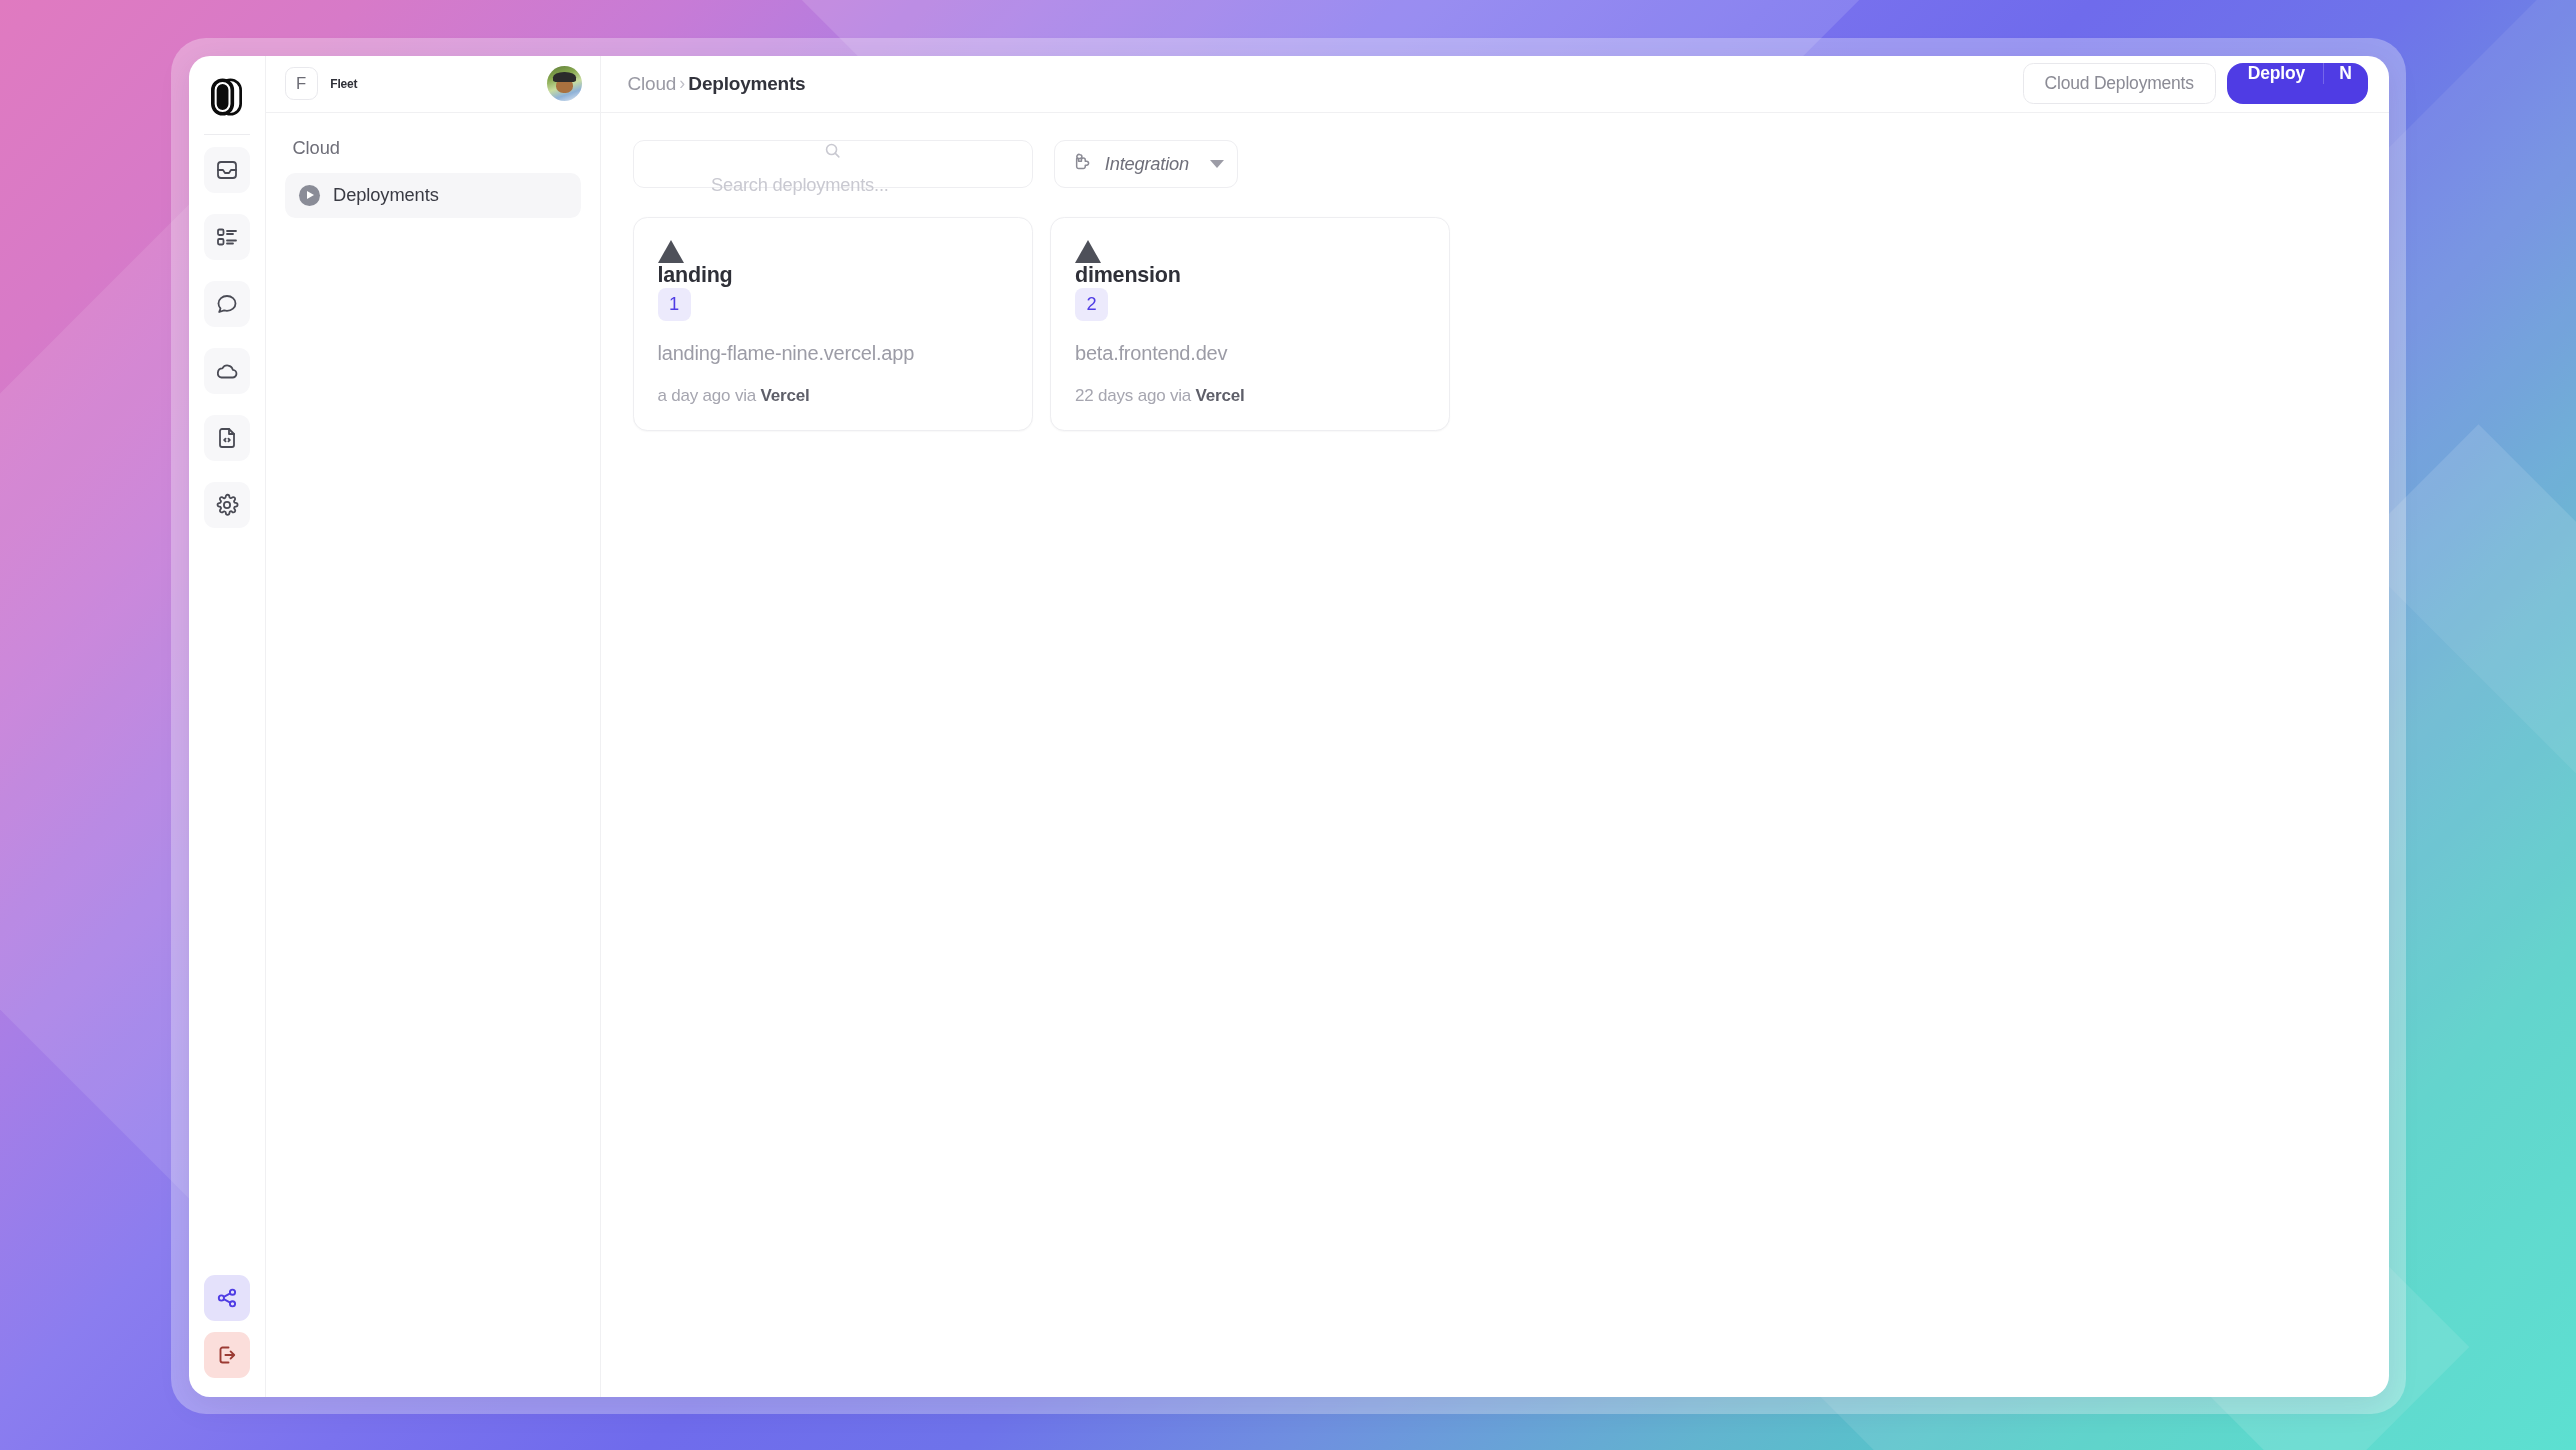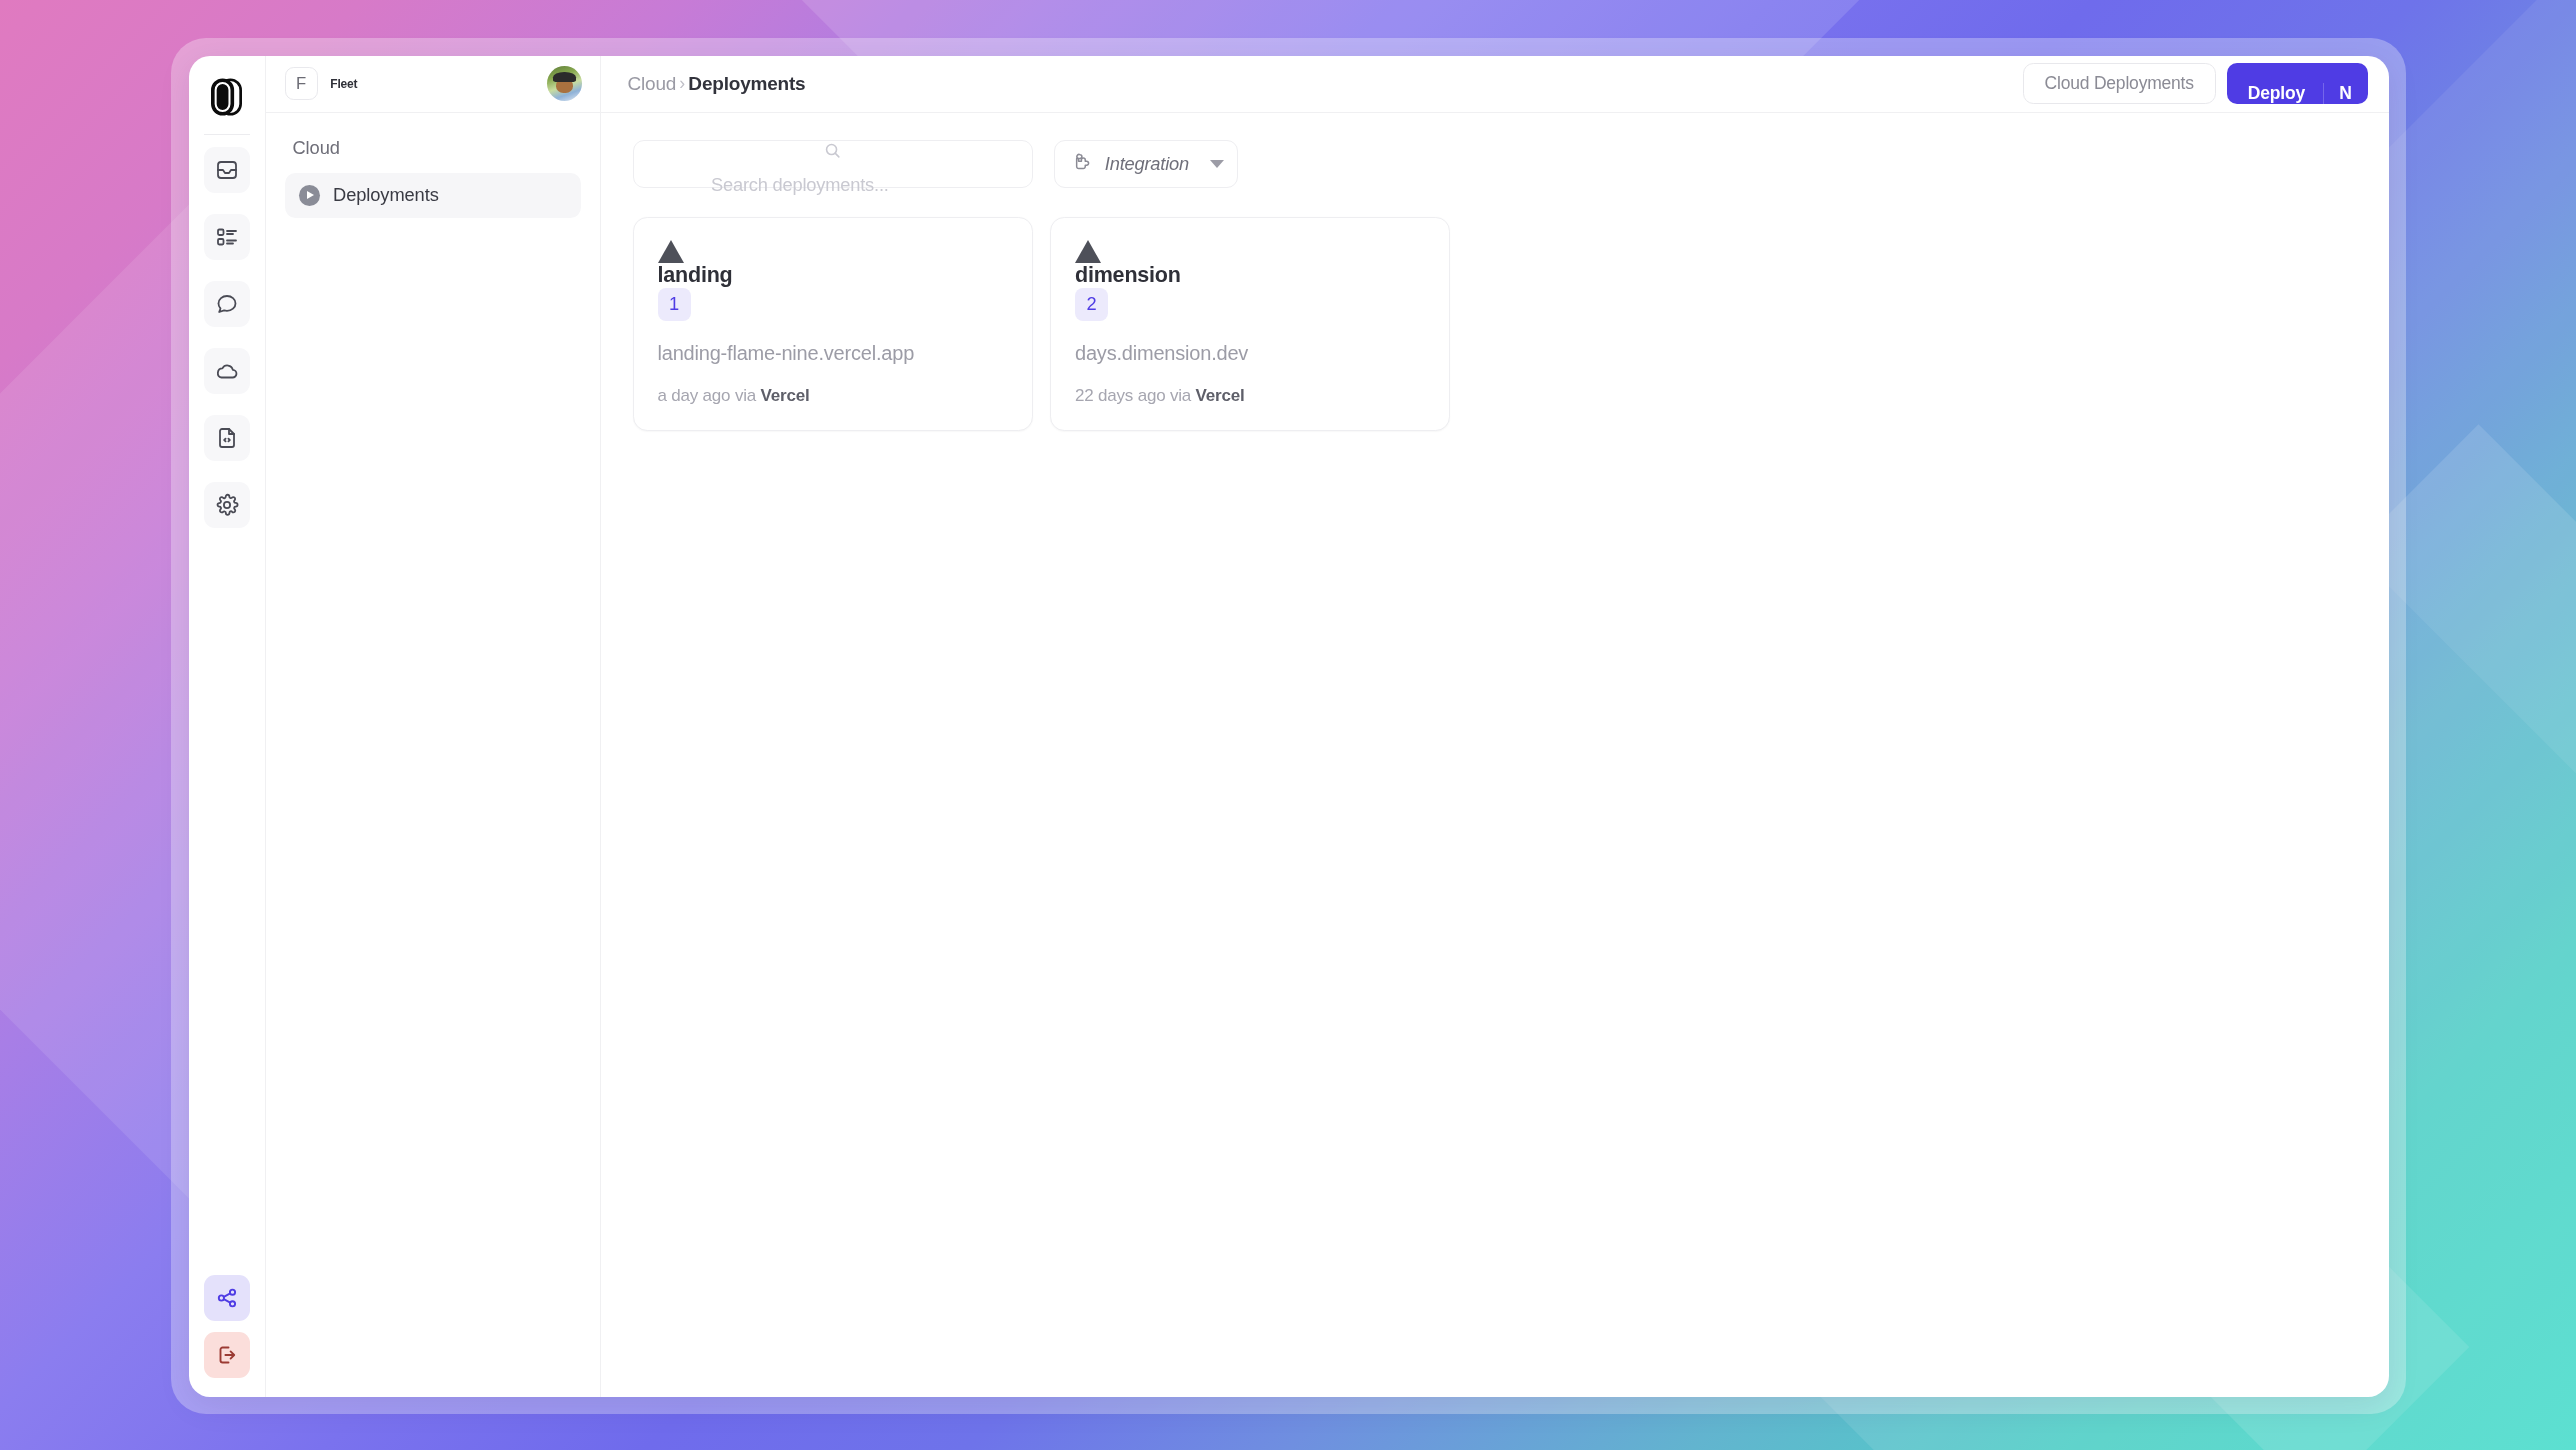--- a/index.html
+++ b/index.html
@@ -206,22 +206,22 @@
     border-radius: 10.4px;
     background: #fff;
     font-size: 17.5px;
     color: #8b8b95;
     font-family: inherit;
     letter-spacing: -0.2px;
     cursor: pointer;
   }
   .btn-primary {
     height: 41px;
-    display: flex; align-items: flex-end;
-    border-radius: 10px;
+    display: flex; align-items: flex-start;
+    border-radius: 16px;
     background: #4f3ce4;
     overflow: hidden;
     cursor: pointer;
     border: none;
   }
   .btn-primary .bp-label {
     display: flex; align-items: center;
     padding: 0 17.5px 0 21px;
     font-size: 17.5px; color: #fff; font-weight: 700; letter-spacing: -0.2px;
   }
@@ -492,21 +492,21 @@
           </div>
         </div>
 
         <div class="card">
           <div class="card-head">
             <span class="vercel-tri"></span>
             <span class="card-title">dimension</span>
             <span class="card-head-spacer"></span>
             <span class="count-badge">2</span>
           </div>
-          <div class="card-url">days.dimension.dev</div>
+          <div class="card-url">beta.frontend.dev</div>
           <div class="card-meta">
             <span>22 days ago via </span><b>Vercel</b>
           </div>
         </div>
 
 
       </div>
     </div>
   </section>
 

